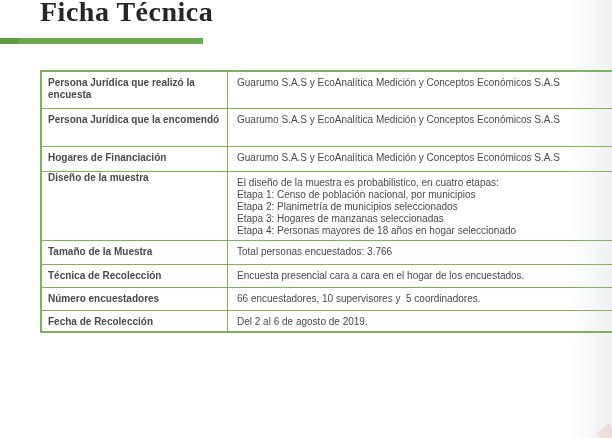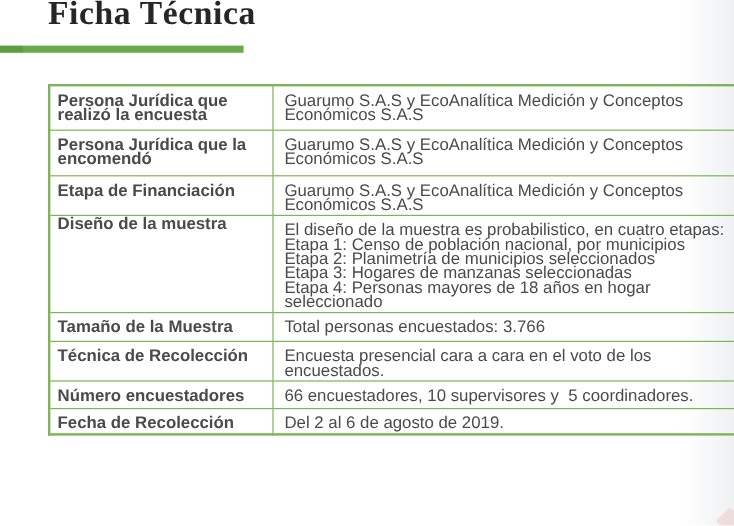--- a/index.html
+++ b/index.html
@@ -34,21 +34,21 @@
     position:absolute;
     left:40px;top:70px;
     width:544px;
     border-collapse:collapse;
     table-layout:fixed;
     border:2px solid #7fb35a;
   }
   table.ficha td{
     border:1.5px solid #7fb35a;
     vertical-align:top;
-    font-size:14px;
+    font-size:10px;
     line-height:12px;
     color:#4a4a4a;
     overflow:hidden;
   }
   td.lbl{
     width:175px;
     font-weight:bold;
     padding:5px 4px 3px 6px;
   }
   td.val{
@@ -84,38 +84,38 @@
       <tr class="r1">
         <td class="lbl">Persona Jurídica que realizó la
 encuesta</td>
         <td class="val">Guarumo S.A.S y EcoAnalítica Medición y Conceptos Económicos S.A.S</td>
       </tr>
       <tr class="r2">
         <td class="lbl">Persona Jurídica que la encomendó</td>
         <td class="val">Guarumo S.A.S y EcoAnalítica Medición y Conceptos Económicos S.A.S</td>
       </tr>
       <tr class="r3">
-        <td class="lbl">Etapa de Financiación</td>
+        <td class="lbl">Hogares de Financiación</td>
         <td class="val">Guarumo S.A.S y EcoAnalítica Medición y Conceptos Económicos S.A.S</td>
       </tr>
       <tr class="r6">
         <td class="lbl vmid">Diseño de la muestra</td>
         <td class="val">El diseño de la muestra es probabilistico, en cuatro etapas:
 Etapa 1: Censo de población nacional, por municipios
 Etapa 2: Planimetría de municipios seleccionados
 Etapa 3: Hogares de manzanas seleccionadas
 Etapa 4: Personas mayores de 18 años en hogar seleccionado</td>
       </tr>
       <tr class="r7">
         <td class="lbl">Tamaño de la Muestra</td>
         <td class="val">Total personas encuestados: 3.766</td>
       </tr>
       <tr class="r8">
         <td class="lbl">Técnica de  Recolección</td>
-        <td class="val">Encuesta presencial cara a cara en el voto de los encuestados.</td>
+        <td class="val">Encuesta presencial cara a cara en el hogar de los encuestados.</td>
       </tr>
       <tr class="r9">
         <td class="lbl">Número encuestadores</td>
         <td class="val">66 encuestadores, 10 supervisores y  5 coordinadores.</td>
       </tr>
       <tr class="r10">
         <td class="lbl">Fecha de Recolección</td>
         <td class="val">Del 2 al 6 de agosto de 2019.</td>
       </tr>
     </tbody>

